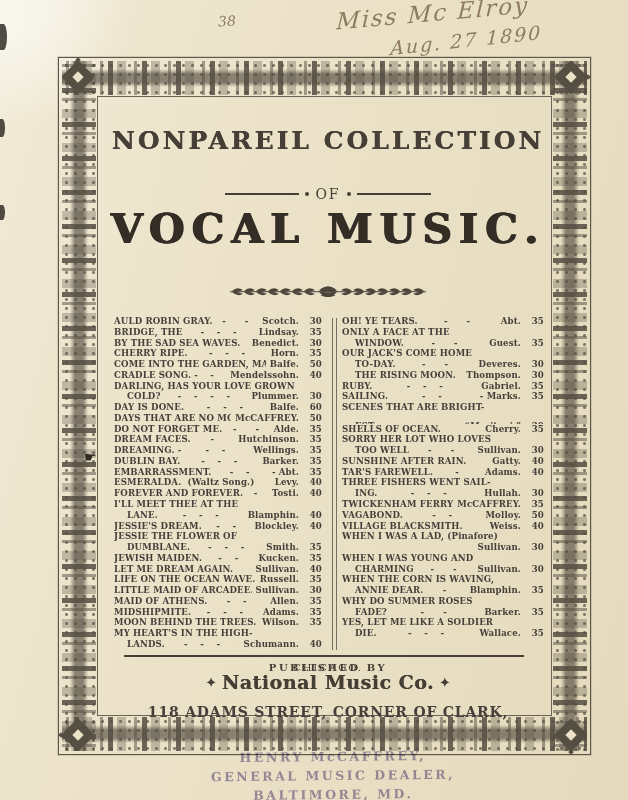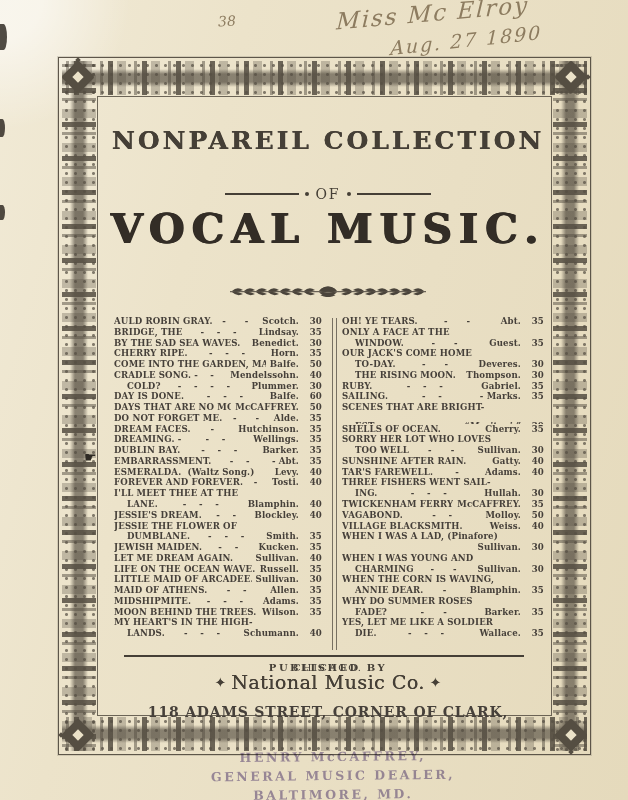--- a/index.html
+++ b/index.html
@@ -66,21 +66,21 @@
   .song-line .t{flex:0 1 auto;min-width:0;overflow:hidden;white-space:pre;}
   .song-line.indent .t{padding-left:13px;}
   .song-line .d{flex:1 1 0;min-width:0;overflow:hidden;white-space:pre;text-align:center;}
   .song-line .c{flex:0 0 auto;margin-left:4px;white-space:pre;}
   .song-line .c.ital{font-style:italic;margin-top:8px;}
   .song-line .p{flex:0 0 18px;margin-left:5px;text-align:right;}
   .manicule{position:absolute;left:-28px;top:133px;font-size:14px;color:#2e2a24;font-family:"DejaVu Sans",sans-serif;}
   
   .pubrule{position:absolute;left:124px;top:655px;width:400px;height:2px;background:#453f36;}
   .published-by{top:662px;font-size:10px;font-weight:bold;letter-spacing:2.5px;color:#453f36;}
-  .pubname{top:671px;font-size:19px;font-weight:normal;letter-spacing:.5px;color:#453f36;text-shadow:.3px 0 currentColor;text-align:center;}
+  .pubname{top:671px;font-size:19px;font-weight:bold;letter-spacing:.5px;color:#453f36;text-shadow:.3px 0 currentColor;text-align:center;}
   .pubname .orn{font-size:13px;vertical-align:2px;padding:0 5px;font-family:"DejaVu Sans",sans-serif;}
   .pubaddr{top:704px;font-size:14px;font-weight:bold;letter-spacing:.8px;}
   .pubcity{top:662px;font-size:10px;font-weight:normal;letter-spacing:2px;}
   
   .stamp{position:absolute;left:168px;top:747px;width:330px;text-align:center;
     color:rgba(122,104,164,.68);font-weight:bold;font-size:12.5px;line-height:19px;letter-spacing:2.5px;
     transform:rotate(-.6deg);mix-blend-mode:multiply;white-space:nowrap;}
 </style>
 </head>
 <body>
@@ -186,20 +186,26 @@
           <span class="d"></span>
           <span class="c">Balfe.</span>
           <span class="p">50</span>
         </div>
         <div class="song-line">
           <span class="t">CRADLE SONG. -</span>
           <span class="d">-</span>
           <span class="c">Mendelssohn.</span>
           <span class="p">40</span>
         </div>
+        <div class="song-line">
+          <span class="t">DARLING, HAS YOUR LOVE GROWN</span>
+          <span class="d"></span>
+          <span class="c"></span>
+          <span class="p"></span>
+        </div>
         <div class="song-line indent">
           <span class="t">COLD?</span>
           <span class="d">-    -    -    -</span>
           <span class="c">Plummer.</span>
           <span class="p">30</span>
         </div>
         <div class="song-line">
           <span class="t">DAY IS DONE.</span>
           <span class="d">-    -    -</span>
           <span class="c">Balfe.</span>

